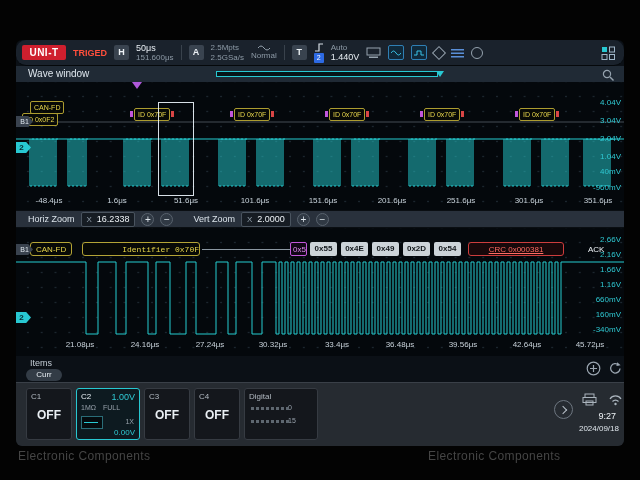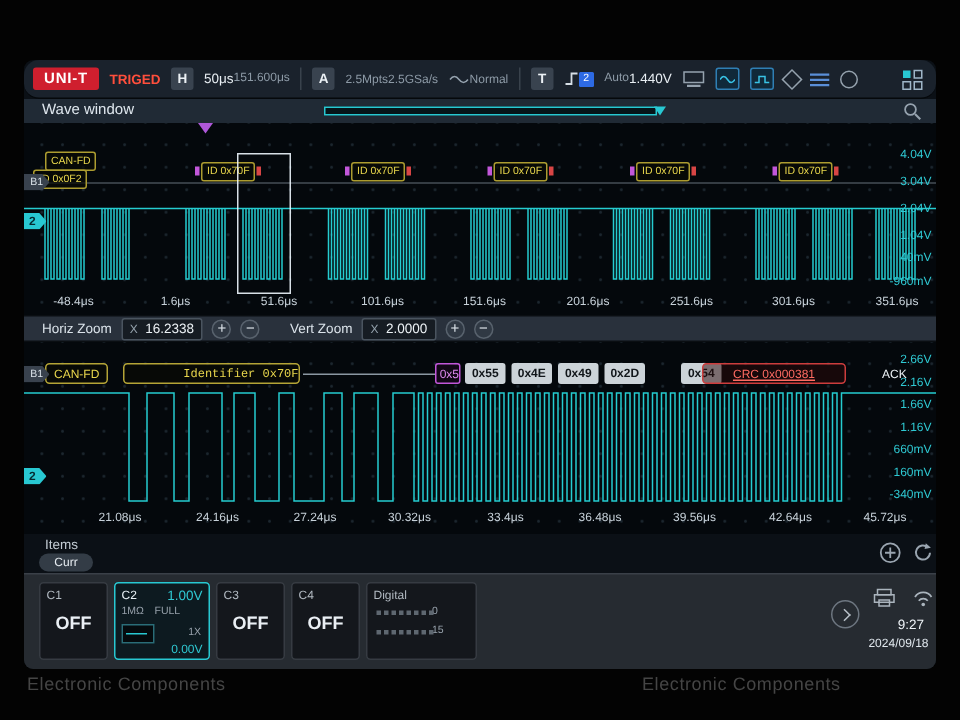--- a/index.html
+++ b/index.html
@@ -8,21 +8,21 @@
   .watermark{position:absolute;font-size:12px;color:#454545;letter-spacing:.4px;}
   .wm-left{left:18px;top:449px;}
   .wm-right{left:428px;top:449px;}
   .screen{position:absolute;left:16px;top:40px;width:608px;height:406px;background:#0b1016;border-radius:6px;overflow:hidden;}
 
   
   .toolbar{position:absolute;left:0;top:0;width:608px;height:26px;background:#1a222c;display:flex;align-items:center;gap:7px;padding-left:6px;box-sizing:border-box;border-bottom:1px solid #05080b;border-radius:10px;}
   .logo{width:44px;height:15px;background:#cf1f2e;border-radius:2px;color:#fff;font-size:10px;font-weight:bold;text-align:center;line-height:15px;letter-spacing:.5px;flex:none;}
   .trigstat{color:#ff4f3c;font-size:9px;font-weight:bold;flex:none;}
   .tchip{width:15px;height:15px;background:#39434f;border-radius:2px;color:#ecf1f5;font-size:9px;font-weight:bold;text-align:center;line-height:15px;flex:none;}
-  .tstack{display:flex;flex-direction:row;justify-content:center;align-items:flex-start;line-height:1.15;flex:none;}
+  .tstack{display:flex;flex-direction:column;justify-content:center;align-items:flex-start;line-height:1.15;flex:none;}
   .tstack.center{align-items:center;}
   .tstack .a{font-size:9px;color:#e8eef3;}
   .tstack .b{font-size:8px;color:#8d9aa6;}
   .divv{width:1px;height:15px;background:#39424c;flex:none;}
   .srcbadge{width:10px;height:10px;background:#2d6ae4;color:#fff;font-size:7px;text-align:center;line-height:10px;border-radius:1px;margin-top:1px;}
   .iconbtn{flex:none;display:flex;align-items:center;justify-content:center;}
   .wavebtn{width:14px;height:13px;border:1px solid #2f7fb4;background:#10293a;border-radius:2px;display:flex;align-items:center;justify-content:center;}
   .circle-ic{width:10px;height:10px;border:1.5px solid #95a2ae;border-radius:50%;}
   .diamond-ic{width:8px;height:8px;border:1.2px solid #95a2ae;transform:rotate(45deg);}
   .gridicon{position:absolute;right:8px;top:6px;}
@@ -251,21 +251,21 @@
         <path id="lower-wave" d="M0,34L70,34L70,106L82,106L82,34L100,34L100,106L110,106L110,34L132,34L132,106L140,106L140,34L154,34L154,106L170,106L170,34L180,34L180,106L200,106L200,34L212,34L212,106L220,106L220,34L236,34L236,106L246,106L246,34L260,34L260,106L263,106L263,34L266,34L266,106L269,106L269,34L272,34L272,106L275,106L275,34L278,34L278,106L281,106L281,34L284,34L284,106L287,106L287,34L290,34L290,106L293,106L293,34L296,34L296,106L299,106L299,34L302,34L302,106L305,106L305,34L308,34L308,106L311,106L311,34L314,34L314,106L317,106L317,34L320,34L320,106L323,106L323,34L326,34L326,106L329,106L329,34L332,34L332,106L335,106L335,34L338,34L338,106L341,106L341,34L344,34L344,106L347,106L347,34L350,34L350,106L353,106L353,34L356,34L356,106L359,106L359,34L362,34L362,106L365,106L365,34L368,34L368,106L371,106L371,34L374,34L374,106L377,106L377,34L380,34L380,106L383,106L383,34L386,34L386,106L389,106L389,34L392,34L392,106L395,106L395,34L398,34L398,106L401,106L401,34L404,34L404,106L407,106L407,34L410,34L410,106L413,106L413,34L416,34L416,106L419,106L419,34L422,34L422,106L425,106L425,34L428,34L428,106L431,106L431,34L434,34L434,106L437,106L437,34L440,34L440,106L443,106L443,34L446,34L446,106L449,106L449,34L452,34L452,106L455,106L455,34L458,34L458,106L461,106L461,34L464,34L464,106L467,106L467,34L470,34L470,106L473,106L473,34L476,34L476,106L479,106L479,34L482,34L482,106L485,106L485,34L488,34L488,106L491,106L491,34L494,34L494,106L497,106L497,34L500,34L500,106L503,106L503,34L506,34L506,106L509,106L509,34L512,34L512,106L515,106L515,34L518,34L518,106L521,106L521,34L524,34L524,106L527,106L527,34L530,34L530,106L533,106L533,34L536,34L536,106L539,106L539,34L542,34L542,106L545,106L545,34L545,34L608,34" fill="none" stroke="#25ccd0" stroke-width="1"></path>
       </svg>
       <div class="dec canfdbox">CAN-FD</div>
       <div class="dec identbox">Identifier 0x70F</div>
       <div class="decline"></div>
       <div class="dec dlcbox">0x5</div>
       <div class="dec bytebox" style="left:294px;">0x55</div>
       <div class="dec bytebox" style="left:325px;">0x4E</div>
       <div class="dec bytebox" style="left:356px;">0x49</div>
       <div class="dec bytebox" style="left:387px;">0x2D</div>
-      <div class="dec bytebox" style="left:418px;margin-left:20px;">0x54</div>
+      <div class="dec bytebox" style="left:418px;">0x54</div>
       <div class="dec crcbox">CRC 0x000381</div>
       <div class="ackl">ACK</div>
       <div class="bbadge" style="top:16px;">B1</div>
       <div class="chbadge" style="top:84px;">2</div>
       <div class="vlabel" style="top:7px;">2.66V</div>
       <div class="vlabel" style="top:22px;">2.16V</div>
       <div class="vlabel" style="top:37px;">1.66V</div>
       <div class="vlabel" style="top:52px;">1.16V</div>
       <div class="vlabel" style="top:67px;">660mV</div>
       <div class="vlabel" style="top:82px;">160mV</div>

